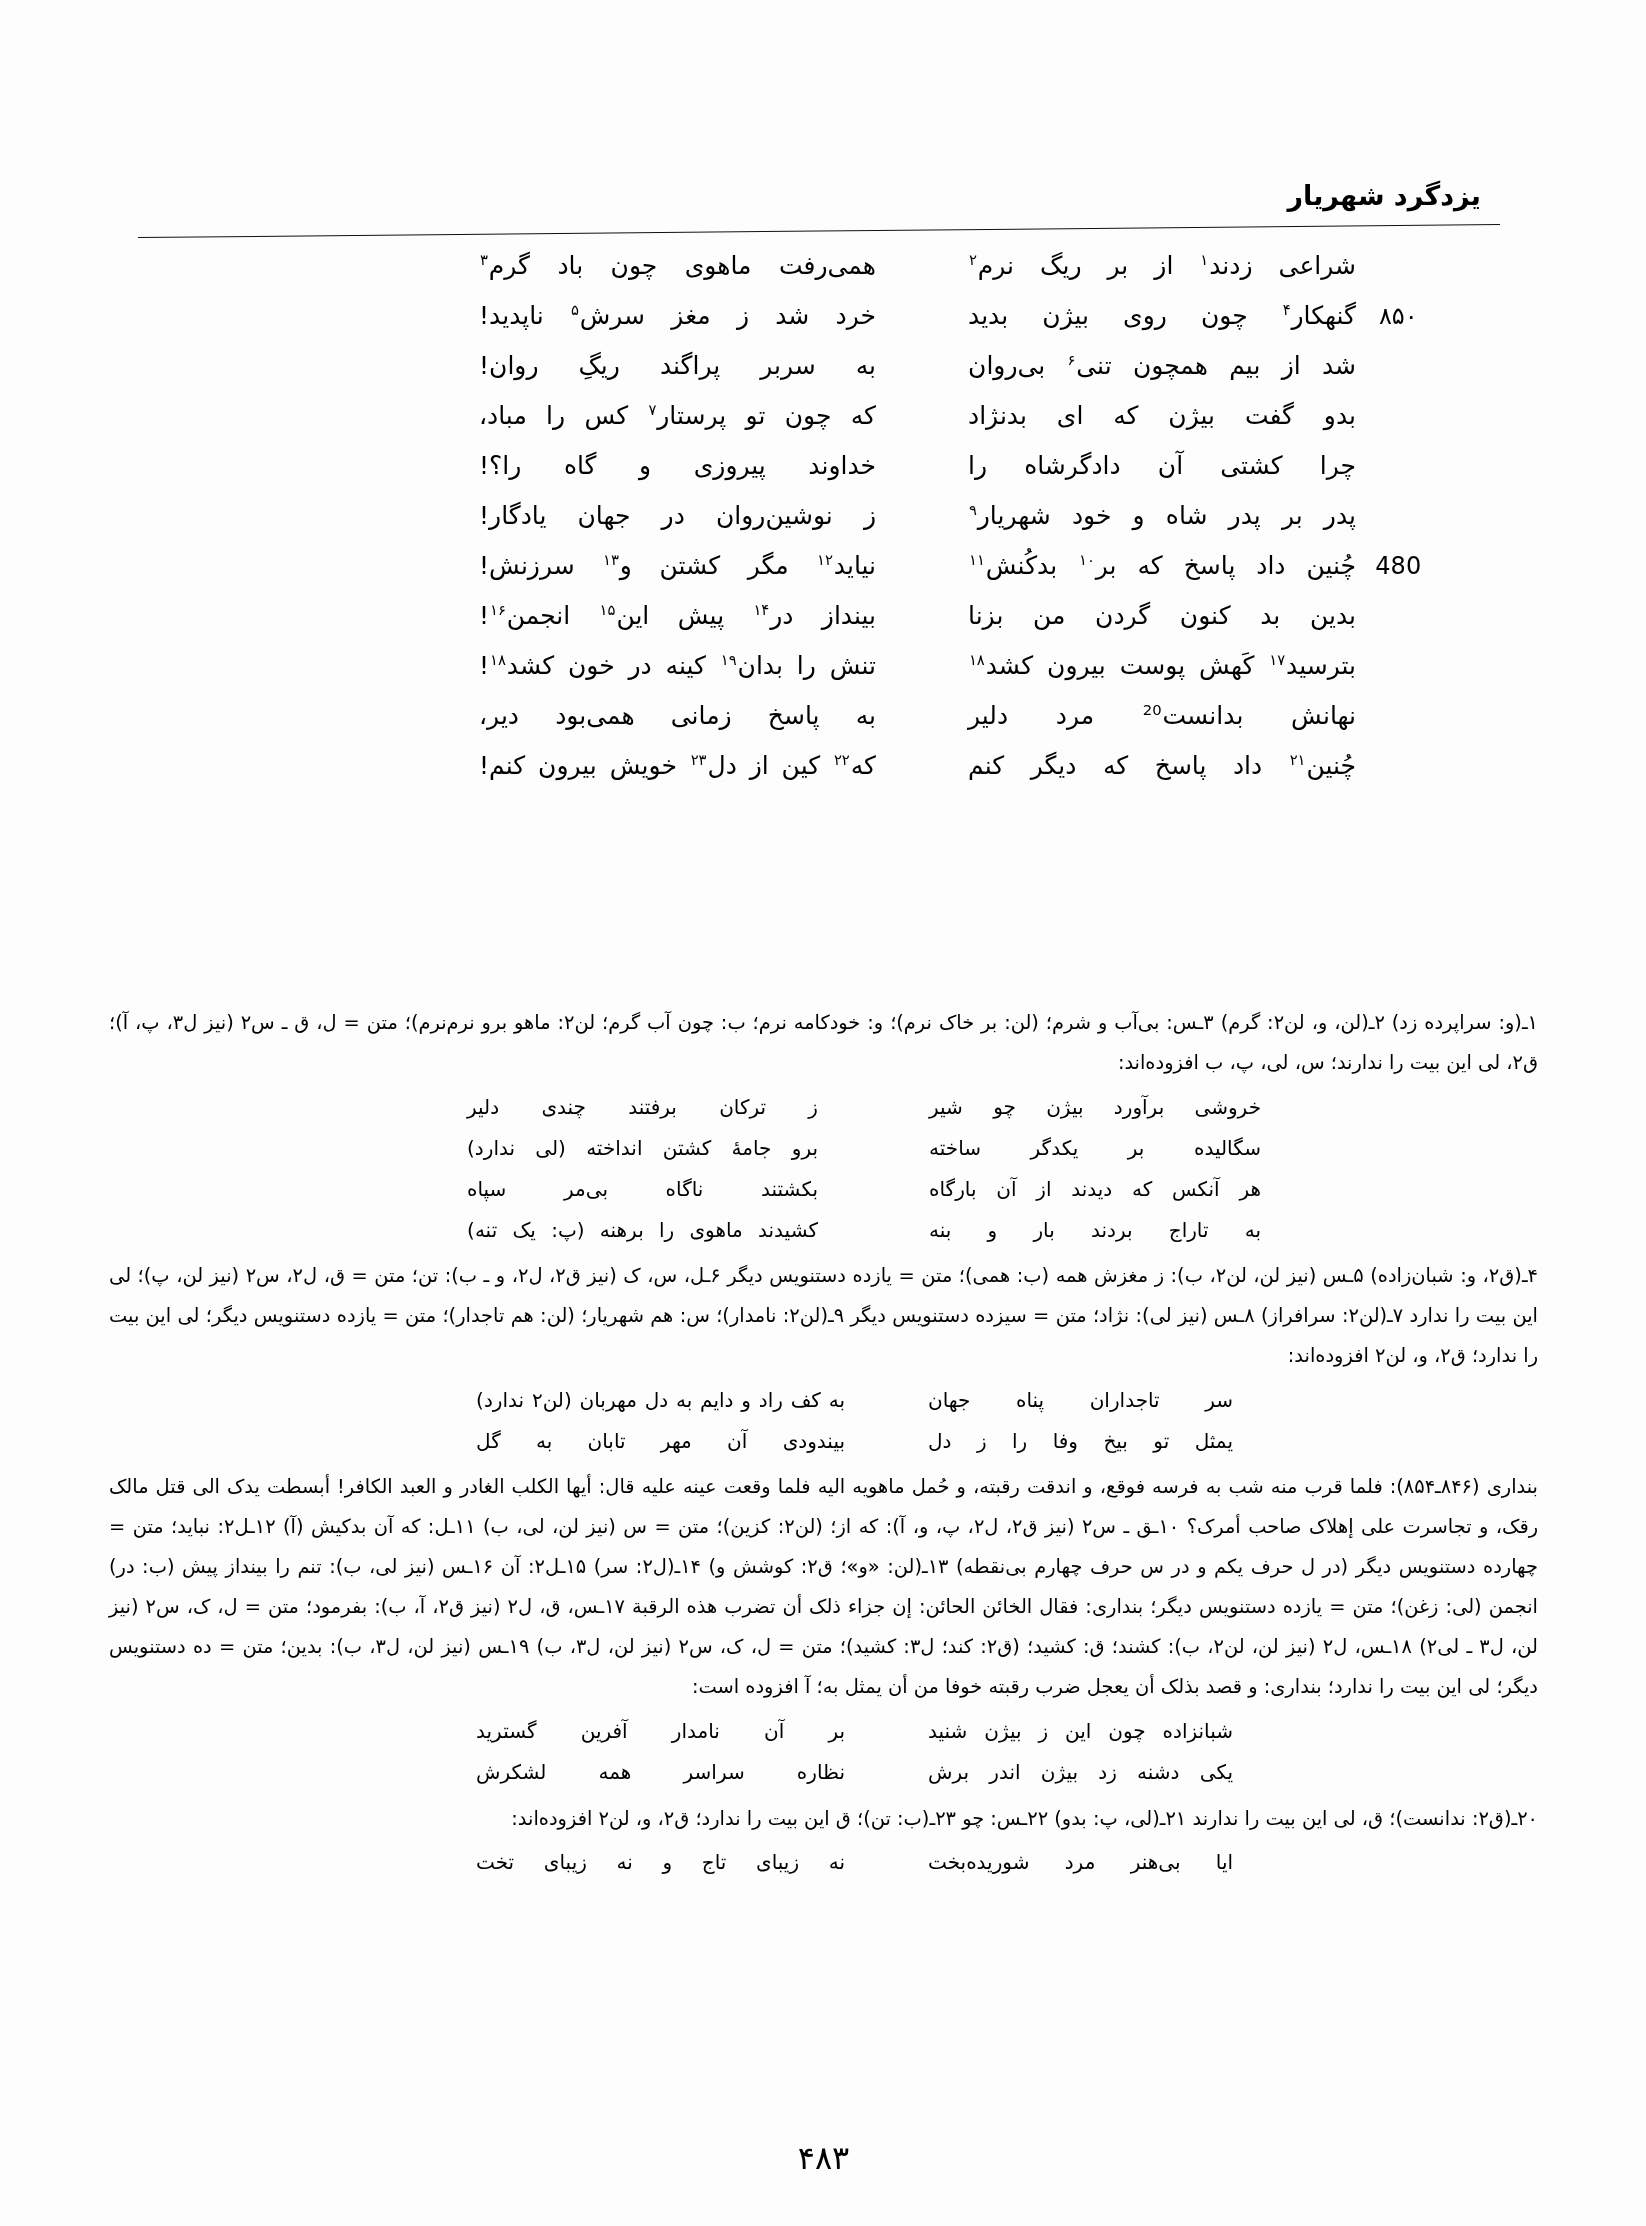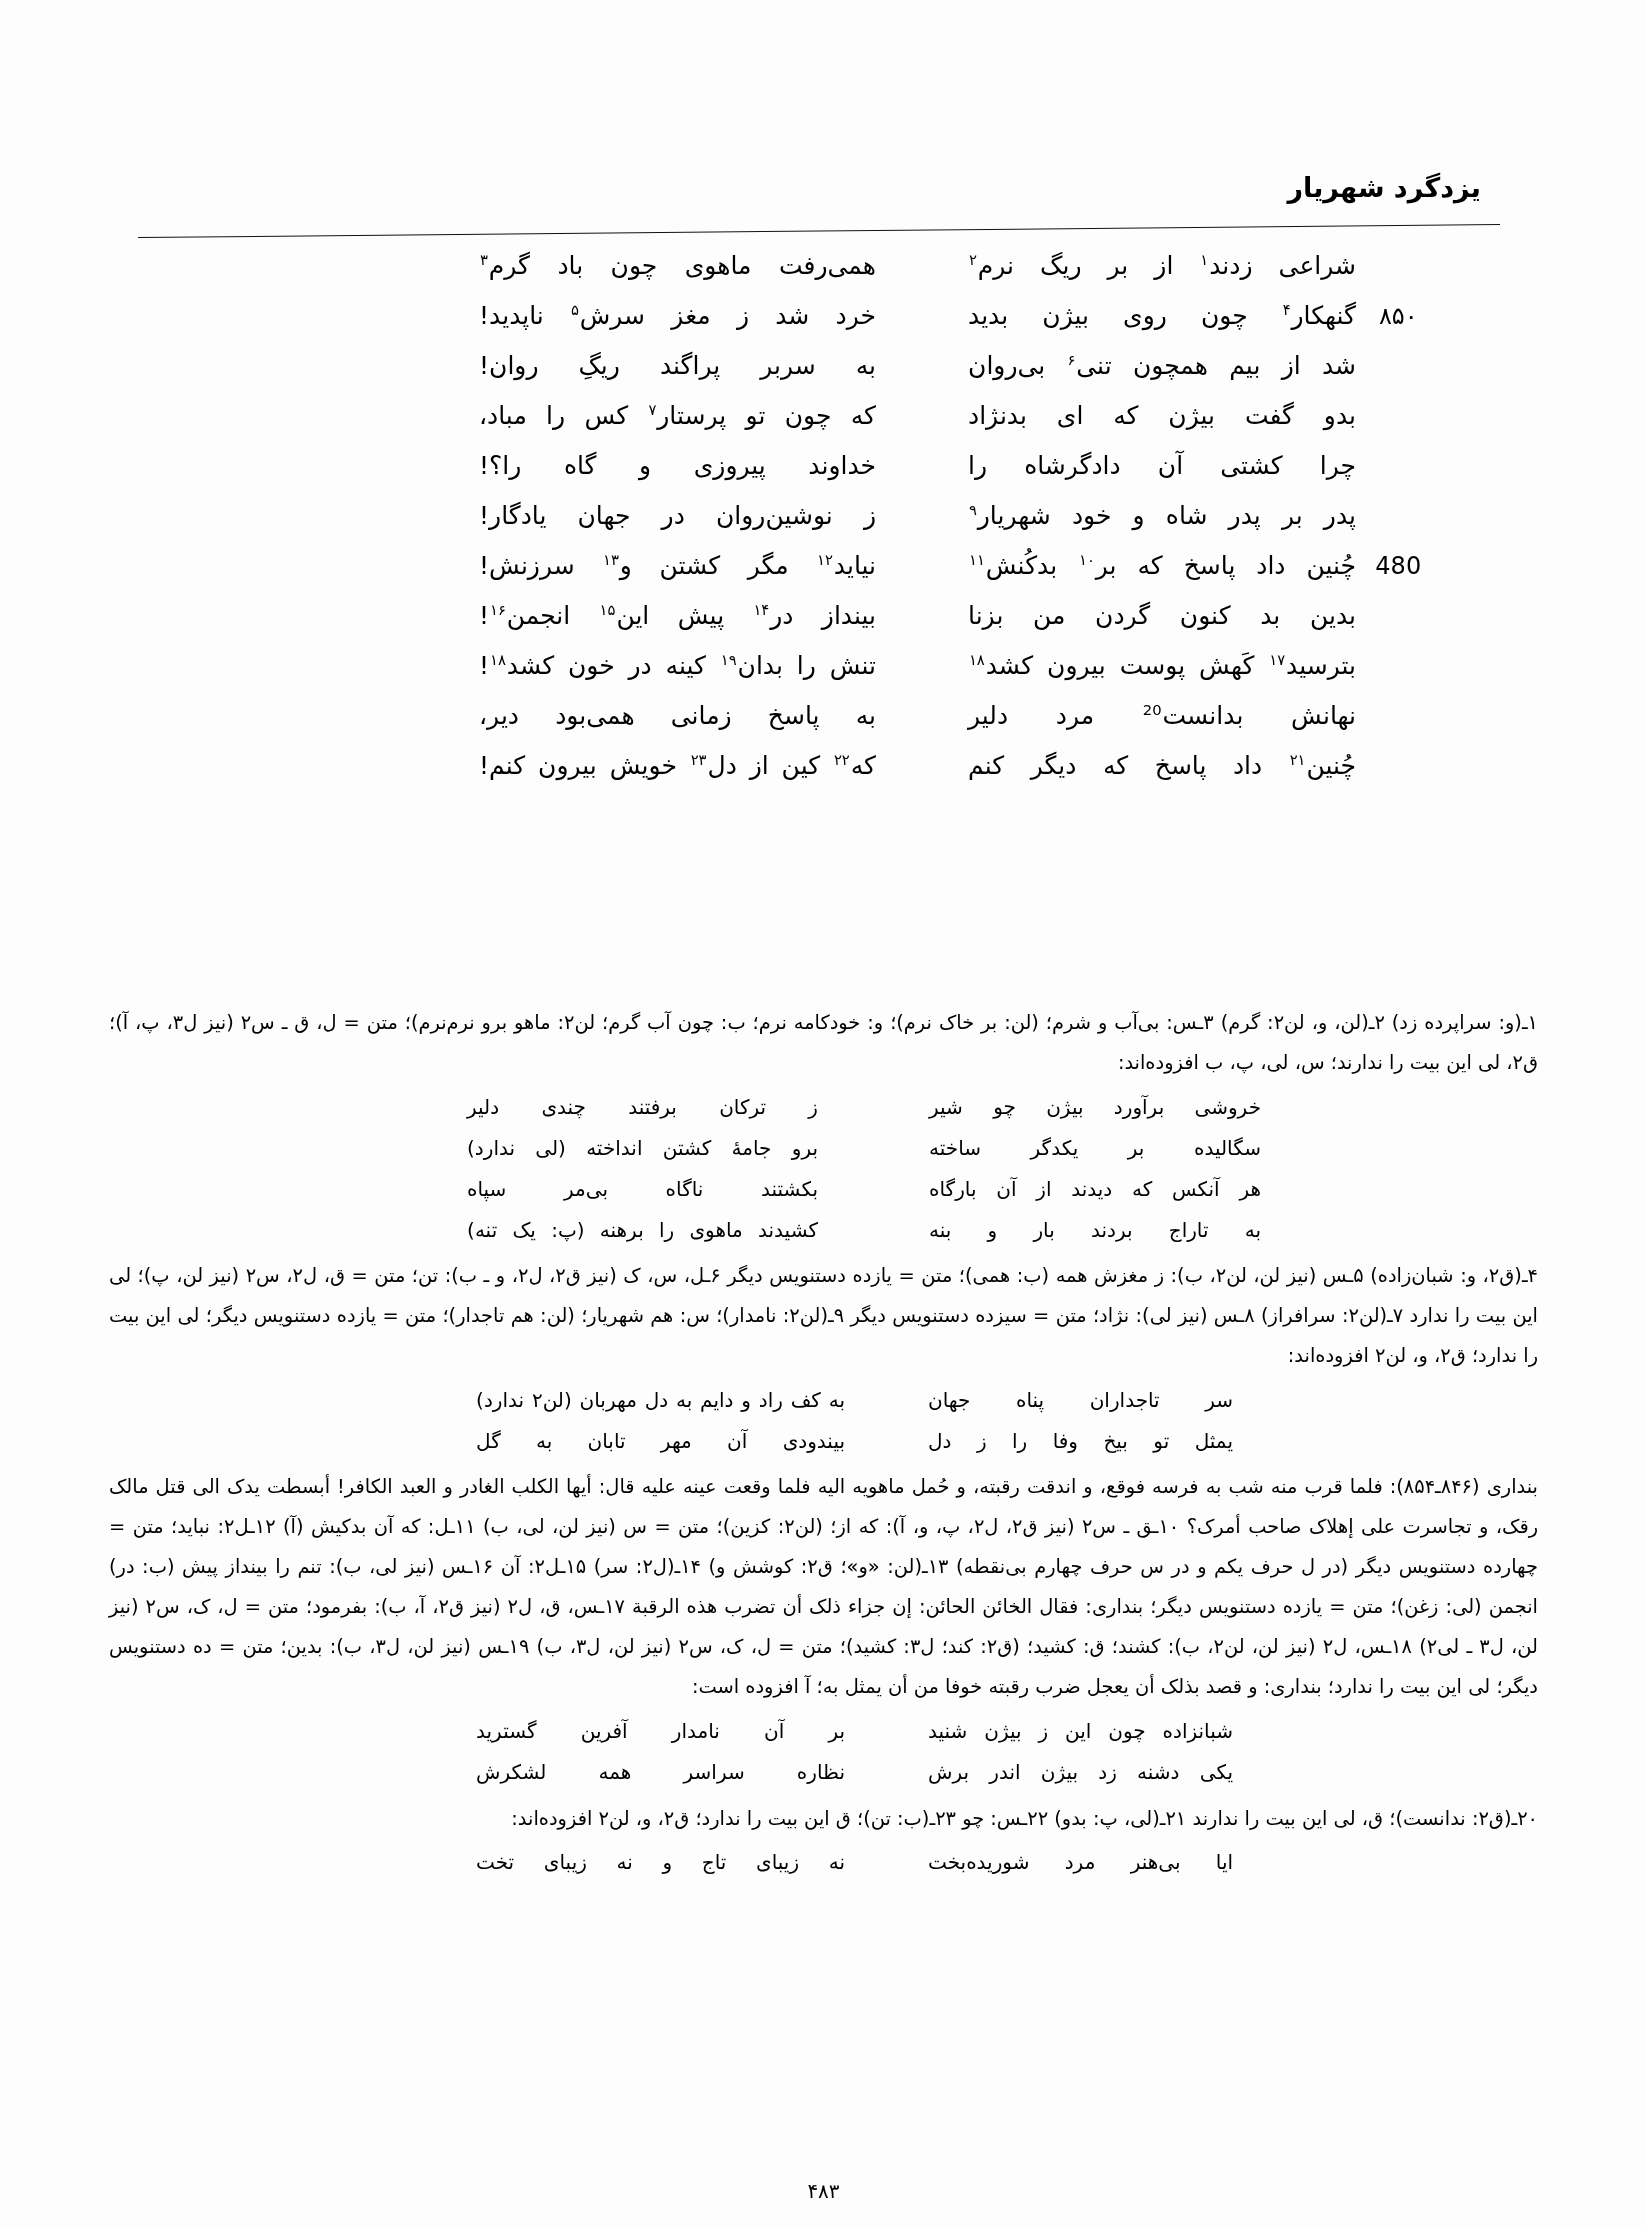--- a/index.html
+++ b/index.html
@@ -25,21 +25,21 @@
   .runhead-wrap {
     position: absolute;
     top: 172px;
     right: 138px;
     left: 138px;
     height: 65px;
   }
   .runhead-title {
     position: absolute;
     right: 28px;
-    top: 0px;
+    top: 8px;
     font-size: 27px;
     font-weight: bold;
     letter-spacing: -0.9px;
     white-space: nowrap;
     font-family: "DejaVu Sans", sans-serif;
   }
   .runhead-rule {
     position: absolute;
     right: 9.2px;
     left: 0px;
@@ -122,23 +122,22 @@
   .qv-right2 { width: 305px; flex: 0 0 305px; display: flex; justify-content: space-between; margin-right: 305px;}
   .qv-left2  { width: 369px; flex: 0 0 369px; display: flex; justify-content: space-between; margin-right: 83px;}
 
   
   .folio {
     position: absolute;
     top: 2139px;
     left: 0;
     right: 0;
     text-align: center;
-    font-size: 20px;
+    font-size: 32px;
     letter-spacing: 0.9px;
-    margin-top: 40px;
   }
 </style>
 </head>
 <body>
 
 <div class="page">
 
   <div class="runhead-wrap">
     <div class="runhead-title">یزدگرد شهریار</div>
     <div class="runhead-rule"></div>

